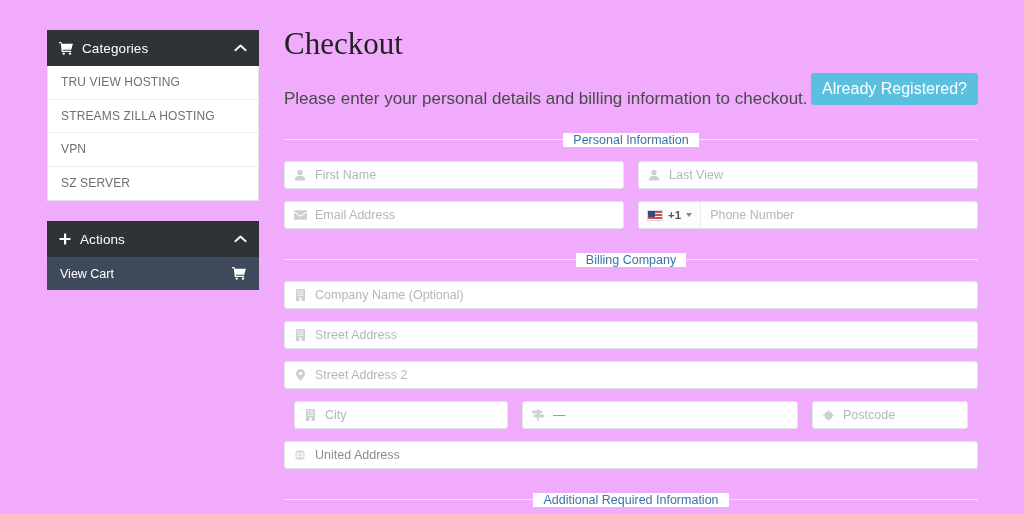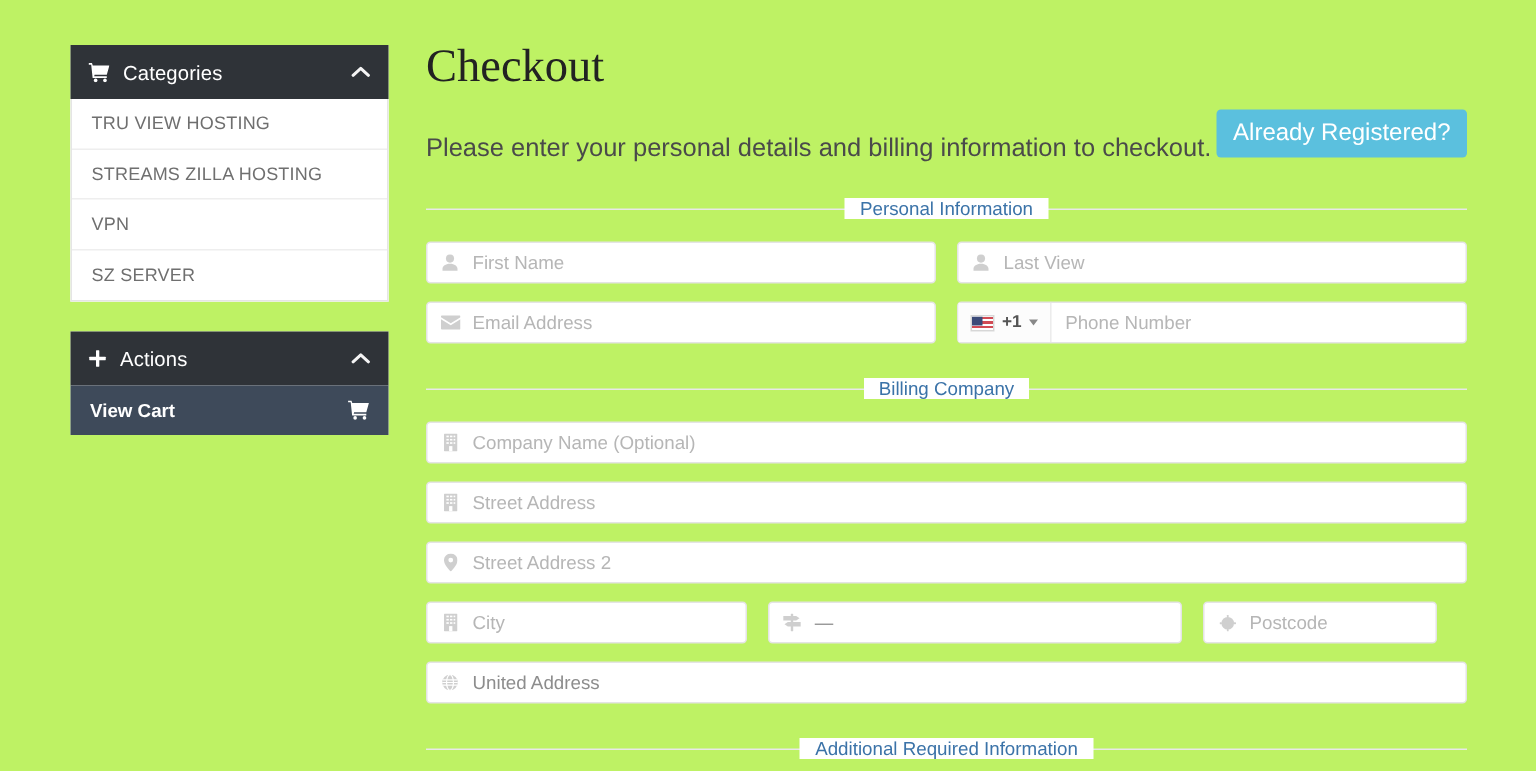--- a/index.html
+++ b/index.html
@@ -3,21 +3,21 @@
 <meta charset="utf-8">
 <style>
   * { box-sizing: border-box; }
   html, body {
     margin: 0; padding: 0;
     width: 1024px; height: 514px;
     background: #ffffff;
     font-family: "Liberation Sans", sans-serif;
     overflow: hidden;
   }
-  .page { position: relative; width: 1024px; height: 514px; background:#bef264; }
+  .page { position: relative; width: 1024px; height: 514px; background:#f0abfc; }
 
   
   .sidebar { position: absolute; left: 47px; top: 30px; width: 212px; }
 
   .panel { margin-bottom: 20px; background:#fff; }
   .panel-head {
     background: #2f3338;
     color: #ffffff;
     height: 36px;
     display: flex; align-items: center;
@@ -41,21 +41,21 @@
   .cat-item:last-child { border-bottom: none; }
 
   .action-item {
     background: #3e4a5a;
     color: #ffffff;
     height: 33px;
     display:flex; align-items:center;
     padding: 0 13px;
     font-size: 12.5px;
   }
-  .action-item .ai-label { flex:1;font-weight:bold; }
+  .action-item .ai-label { flex:1; }
   .action-item .ai-icon { display:flex; align-items:center; }
   .panel-actions .panel-body { border:none; }
 
   
   .main { position: absolute; left: 284px; top: 28px; width: 694px; }
 
   .page-title {
     font-family: "Liberation Serif", serif;
     font-size: 31px;
     font-weight: 400;
@@ -89,21 +89,21 @@
     border-top: 1px solid #e8e8e8;
   }
   .legend span {
     position: relative;
     background: #ffffff;
     padding: 0 10px;
     color: #3b73a8;
     font-size: 12.5px;
   }
 
-  .row { display:flex; gap: 14px; margin-bottom: 12px; }
+  .row { display:flex; gap: 14px; margin-bottom: 12px; justify-content: center; }
   .field {
     position: relative;
     flex: 1;
     height: 28px;
     border: 1px solid #e4e4e4;
     border-radius: 3px;
     background: #fff;
     display:flex; align-items:center;
   }
   .field .f-icon {

